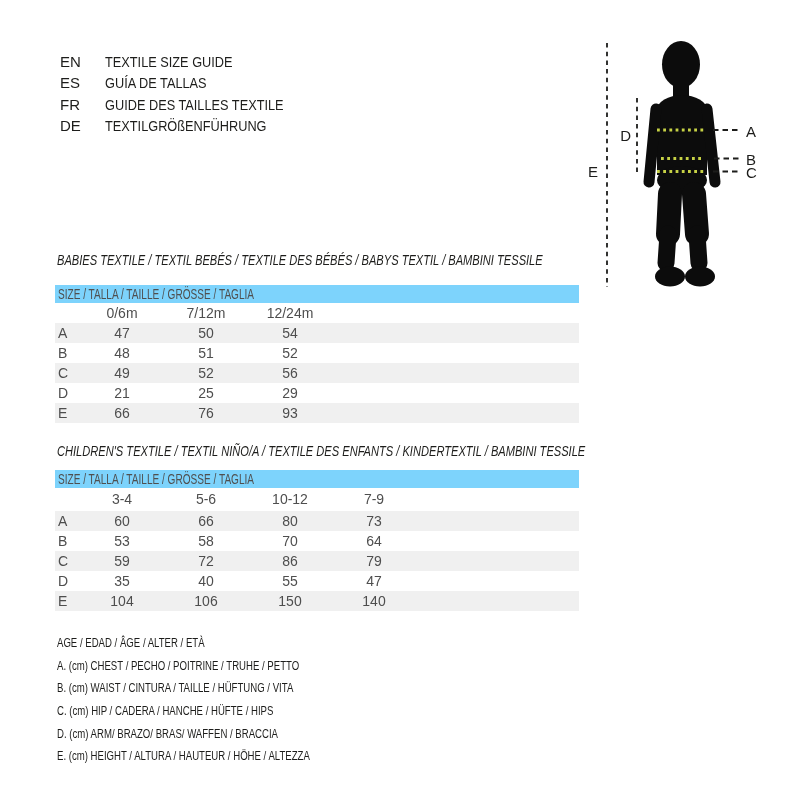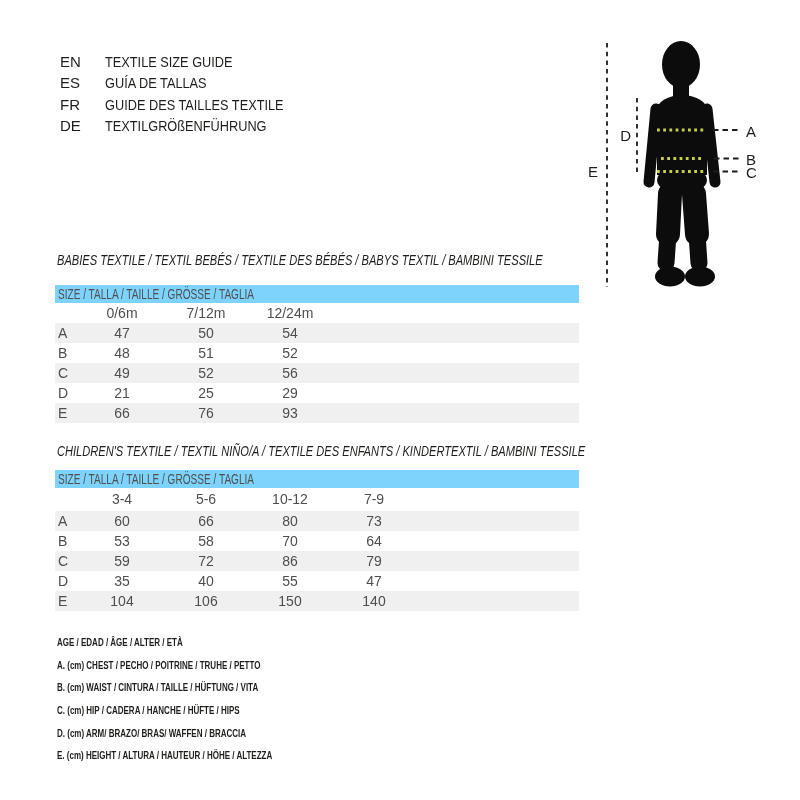--- a/index.html
+++ b/index.html
@@ -30,21 +30,21 @@
   .thead, .trow { display:grid; height:20px; line-height:20px; font-size:14px; color:#4e4e4e; }
   .cols3 { grid-template-columns:25px 84px 84px 84px; }
   .cols4 { grid-template-columns:25px 84px 84px 84px 84px; }
   .thead span, .trow span { text-align:center; }
   .rlabel { text-align:left !important; padding-left:3px; }
   .trows { width:524px; }
   .trows .trow:nth-child(odd) { background:#f0f0f0; }
   .thead-wrap { width:524px; }
 
   
-  .legend { left:57px; top:632px; font-size:10px;font-weight:bold; }
+  .legend { left:57px; top:632px; font-size:12px; }
   .legend-line { height:22.7px; line-height:22.7px; white-space:nowrap; }
 
   
   .figure { position:absolute; left:575px; top:25px; width:225px; height:275px; }
   .figure text { font-family:"Liberation Sans","DejaVu Sans",sans-serif; font-size:15px; fill:#1d1d1b; }
   .dash-line  { stroke:#1d1d1b; stroke-width:1.8; stroke-dasharray:4.5 4.2; fill:none; }
   .dash-line2 { stroke:#1d1d1b; stroke-width:2;   stroke-dasharray:5.5 4;   fill:none; }
   .dots       { stroke:#c6d145; stroke-width:2.8; stroke-dasharray:2.8 3.4; fill:none; }
   .body-fill  { fill:#0c0c0c; }
   .limb       { stroke:#0c0c0c; stroke-linecap:round; fill:none; }

